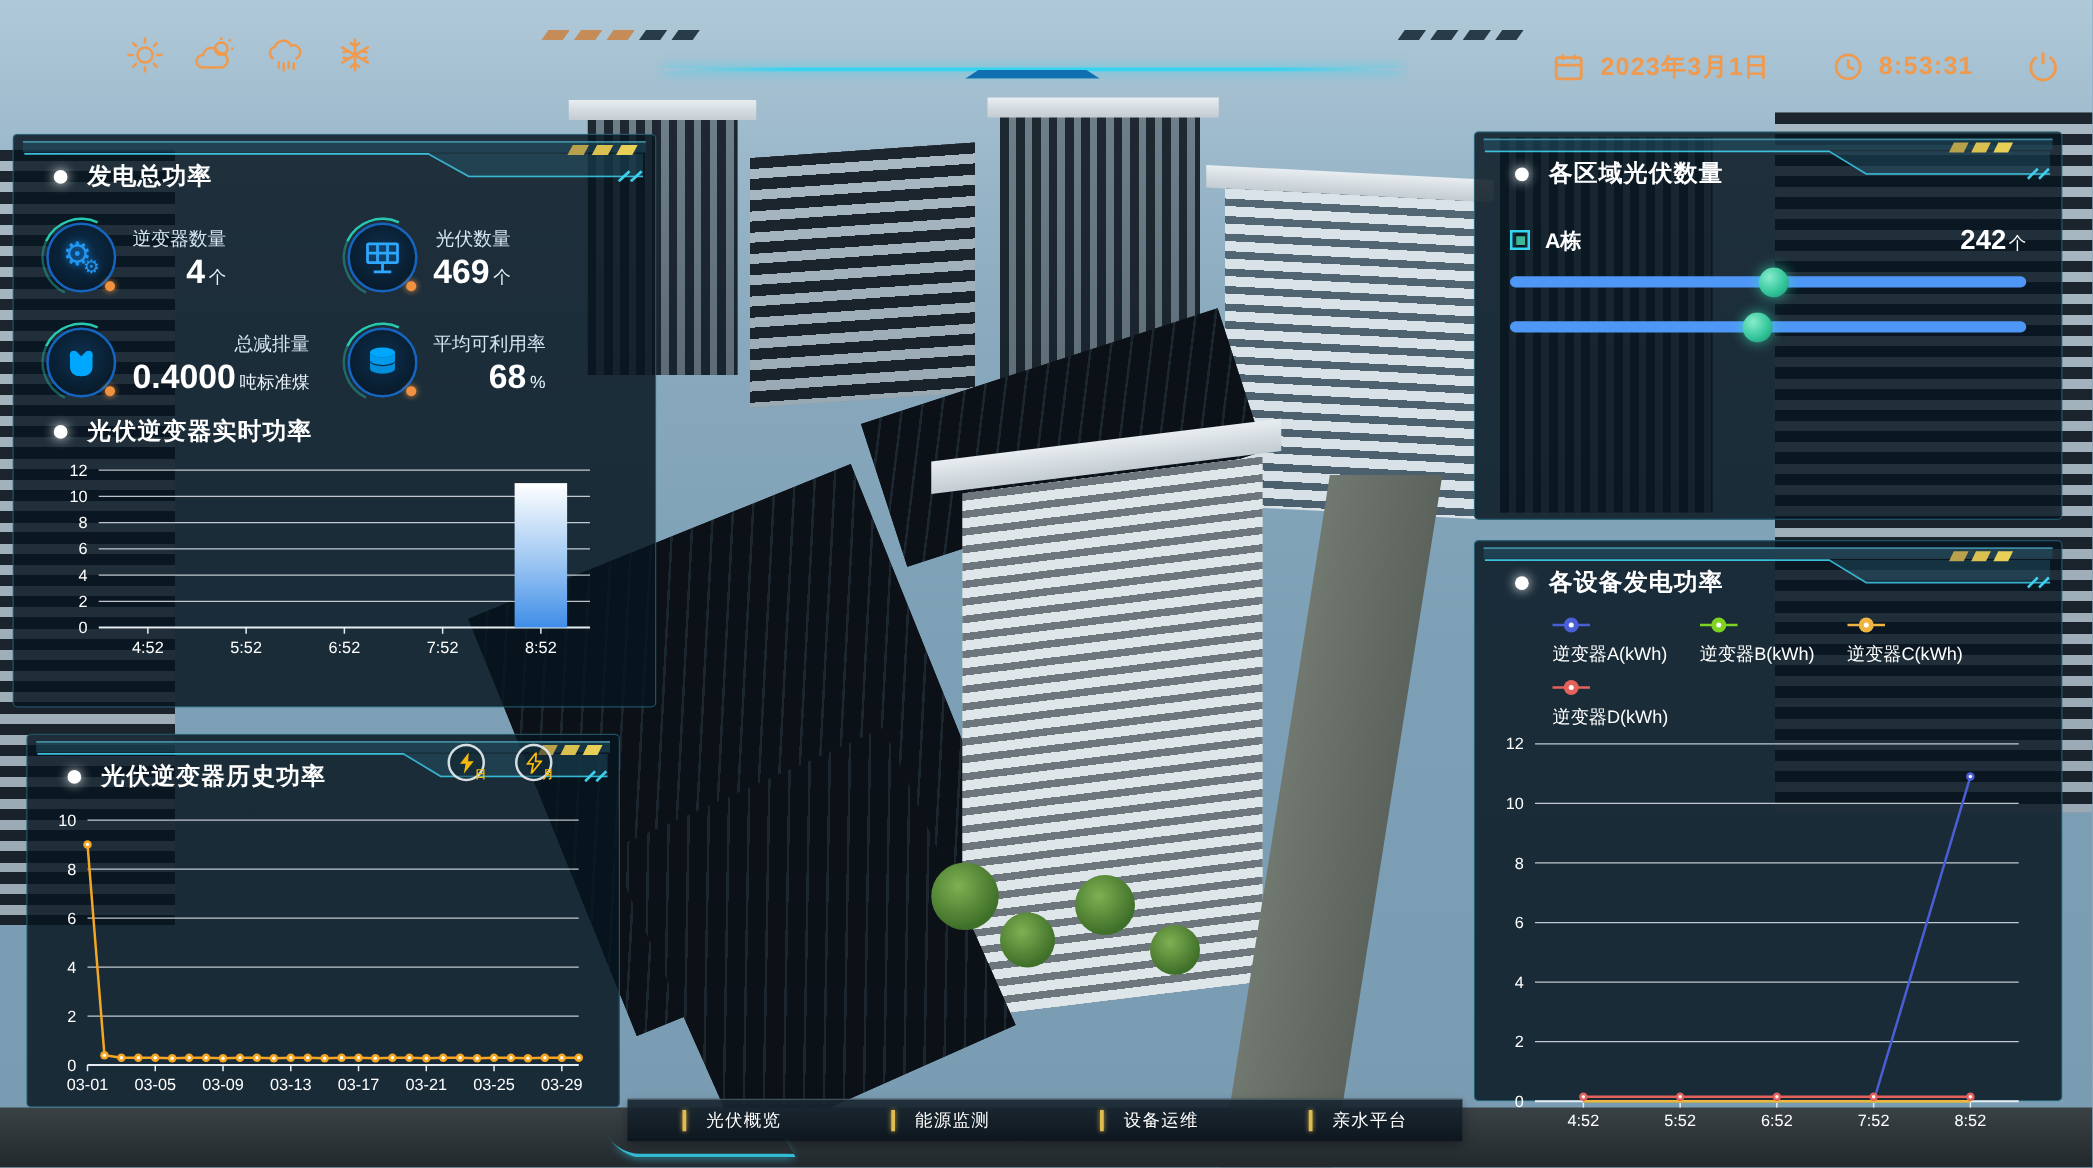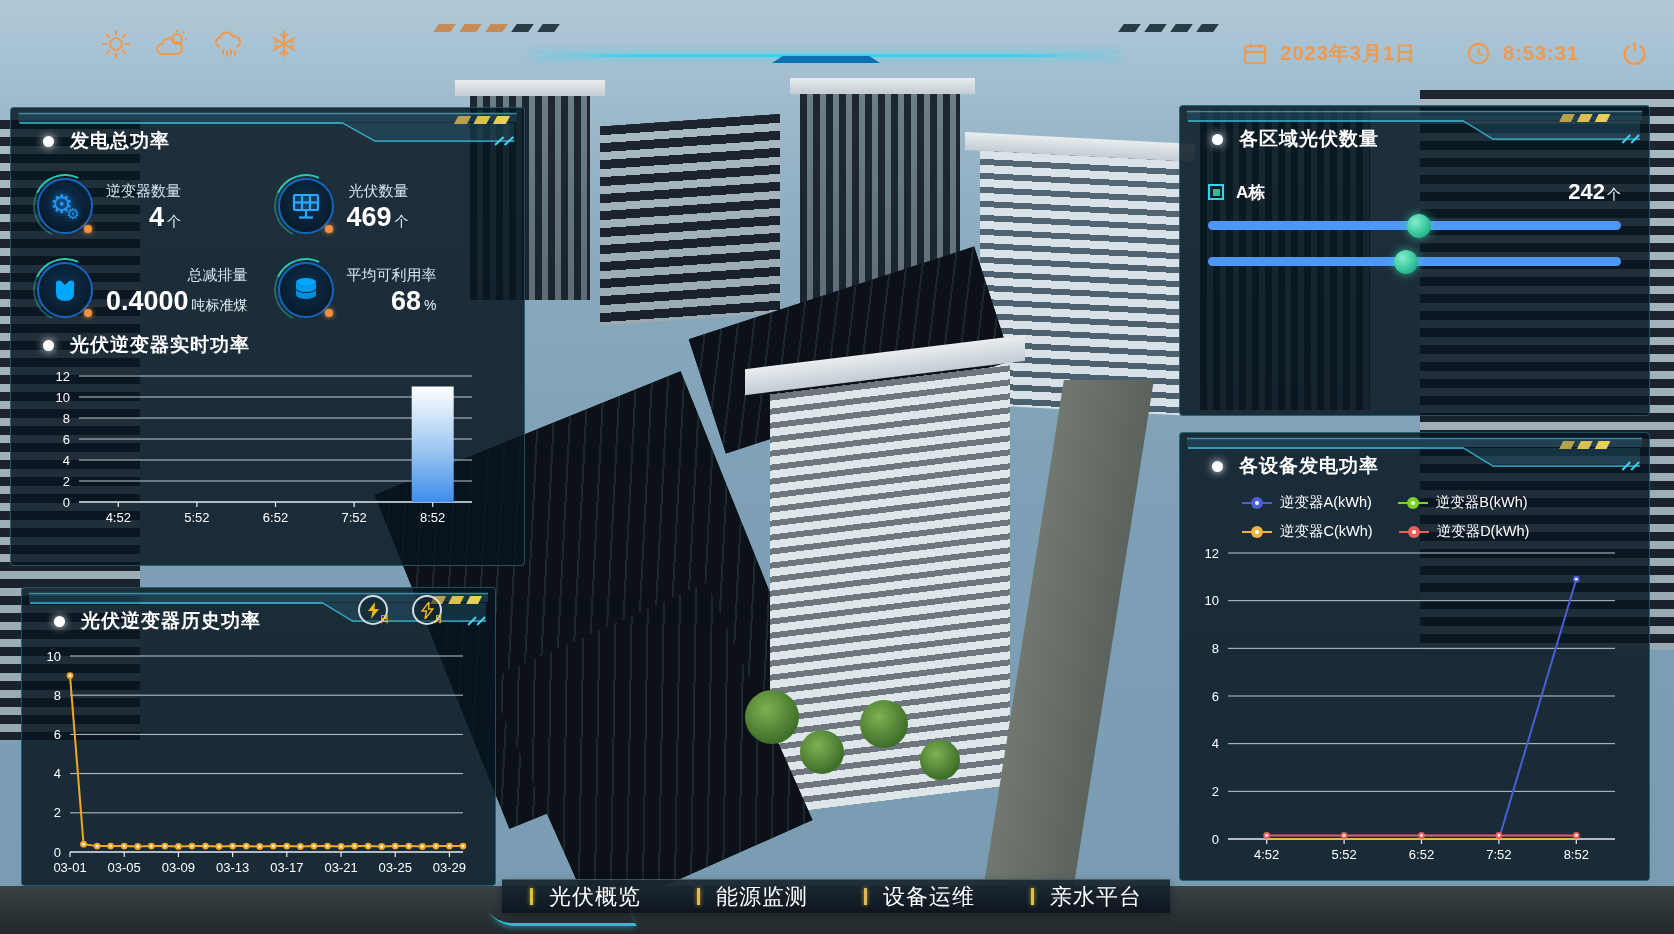--- a/index.html
+++ b/index.html
@@ -66,28 +66,28 @@
   .srow-top{display:flex;align-items:center;gap:12px;color:#fff;}
   .sq-icon{width:16px;height:16px;border:2px solid var(--accent-cyan);display:flex;align-items:center;justify-content:center;flex:0 0 auto;}
   .sq-icon i{display:block;width:7px;height:7px;background:#3db897;}
   .srow-label{font-size:17px;font-weight:bold;}
   .srow-val{margin-left:auto;font-size:22px;font-weight:bold;white-space:nowrap;}
   .srow-unit{font-size:14px;font-weight:normal;margin-left:2px;}
   .track{position:relative;margin-top:16px;height:9px;border-radius:5px;background:var(--slider-track);cursor:pointer;}
   .thumb{position:absolute;top:50%;width:24px;height:24px;border-radius:50%;transform:translateY(-50%);background:radial-gradient(circle at 35% 32%,#86eccb,#35c79c 55%,#1c8f6c);box-shadow:0 0 10px rgba(60,230,185,.65);cursor:grab;}
   
   .legend{display:flex;flex-wrap:wrap;gap:10px 26px;padding:14px 18px 0 62px;color:#fff;font-size:14.5px;position:relative;z-index:2;}
-  .legend-item{display:flex;align-items:center;gap:8px;cursor:pointer;}
+  .legend-item{display:flex;align-items:flex-start;gap:8px;cursor:pointer;flex-direction:column;}
   .lm{position:relative;width:30px;height:13px;flex:0 0 auto;}
   .lm .ln{position:absolute;top:5.5px;left:0;right:0;height:2.5px;background:var(--c,#888);}
   .lm .ci{position:absolute;left:50%;top:50%;transform:translate(-50%,-50%);width:12px;height:12px;border-radius:50%;background:var(--c,#888);}
   .lm .ci::after{content:'';position:absolute;left:50%;top:50%;transform:translate(-50%,-50%);width:4px;height:4px;border-radius:50%;background:#fff;}
   
   #bottom-nav{position:absolute;left:502px;top:879px;width:668px;height:34px;z-index:6;display:flex;background:linear-gradient(180deg,rgba(26,40,50,.93),rgba(9,18,26,.88));border-top:1px solid rgba(150,175,190,.4);box-shadow:0 3px 8px rgba(0,0,0,.35);}
-  .nav-item{flex:1;display:flex;align-items:center;justify-content:center;gap:16px;color:#fff;font-size:22px;cursor:pointer;letter-spacing:1px;}
+  .nav-item{flex:1;display:flex;align-items:center;justify-content:center;gap:16px;color:#fff;font-size:14px;cursor:pointer;letter-spacing:1px;}
   .nav-bar{width:3px;height:17px;background:var(--accent-yellow);box-shadow:0 0 4px rgba(230,190,80,.8);}
   #nav-swoosh{position:absolute;left:492px;top:910px;width:140px;height:16px;border-bottom:3px solid var(--accent-cyan);border-bottom-left-radius:26px;transform:skewX(32deg);opacity:.85;z-index:6;box-shadow:0 3px 6px -2px rgba(53,212,240,.6);}
   svg text{font-family:"Liberation Sans","DejaVu Sans",sans-serif;}
 </style>
 </head>
 <body>
 
 <div class="bg">
   <div class="sky"></div>
   <div class="bld win-h" style="left:0;top:120px;width:140px;height:620px;"></div>

